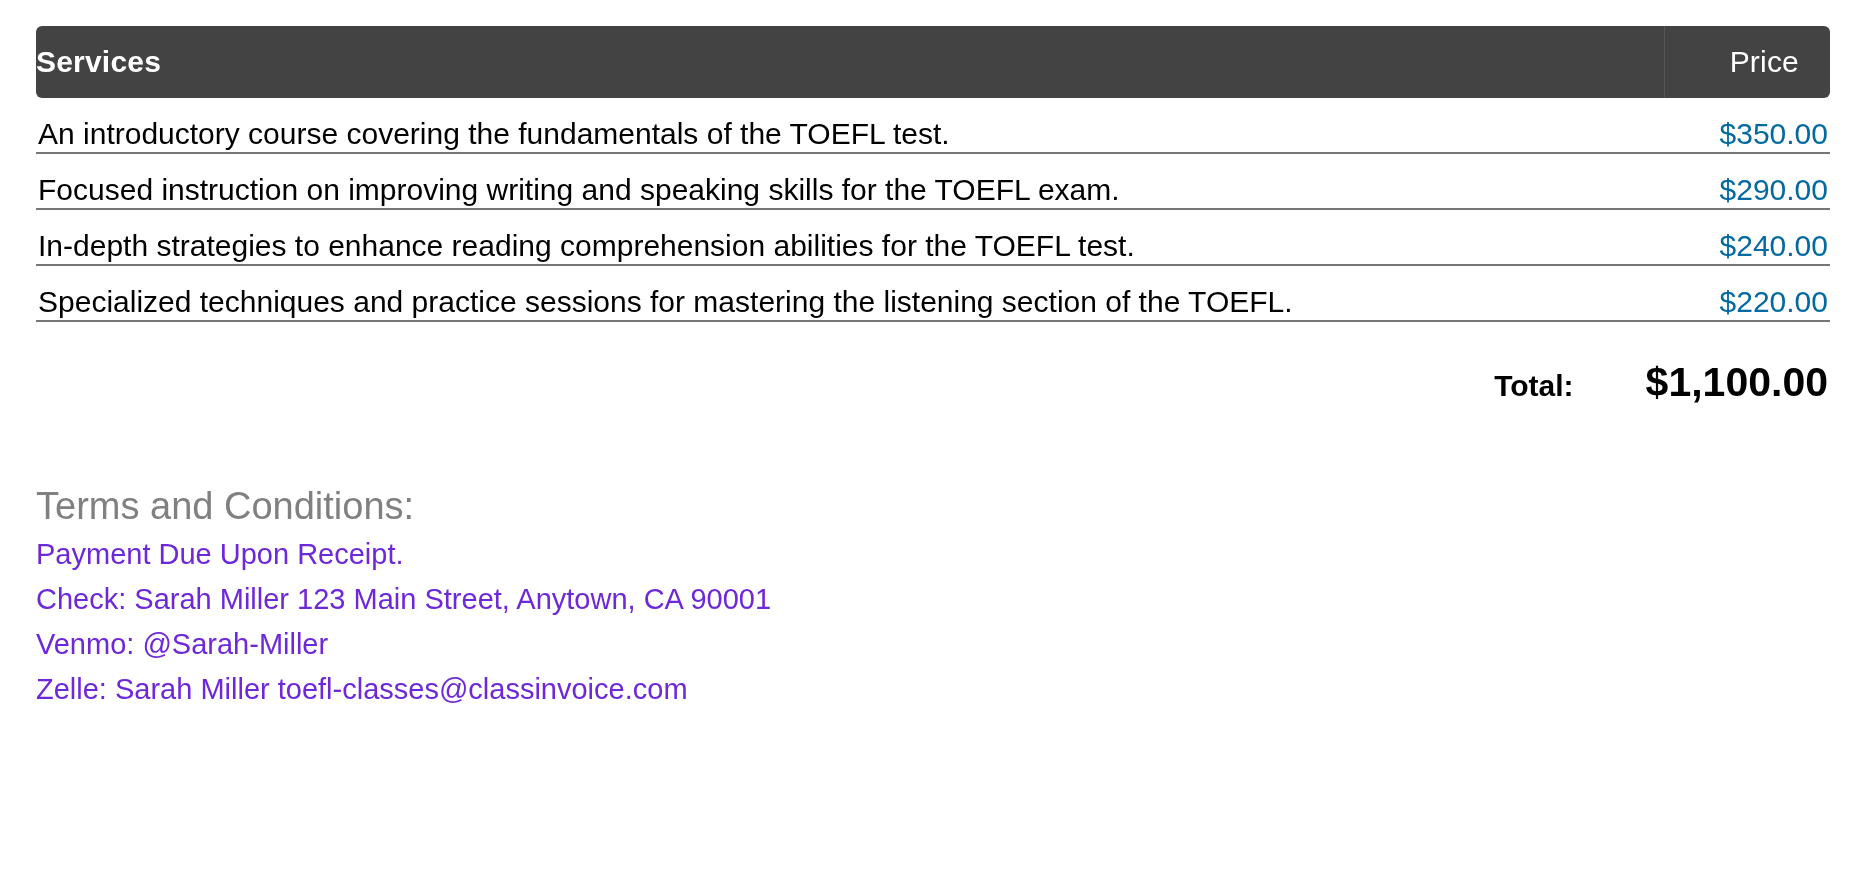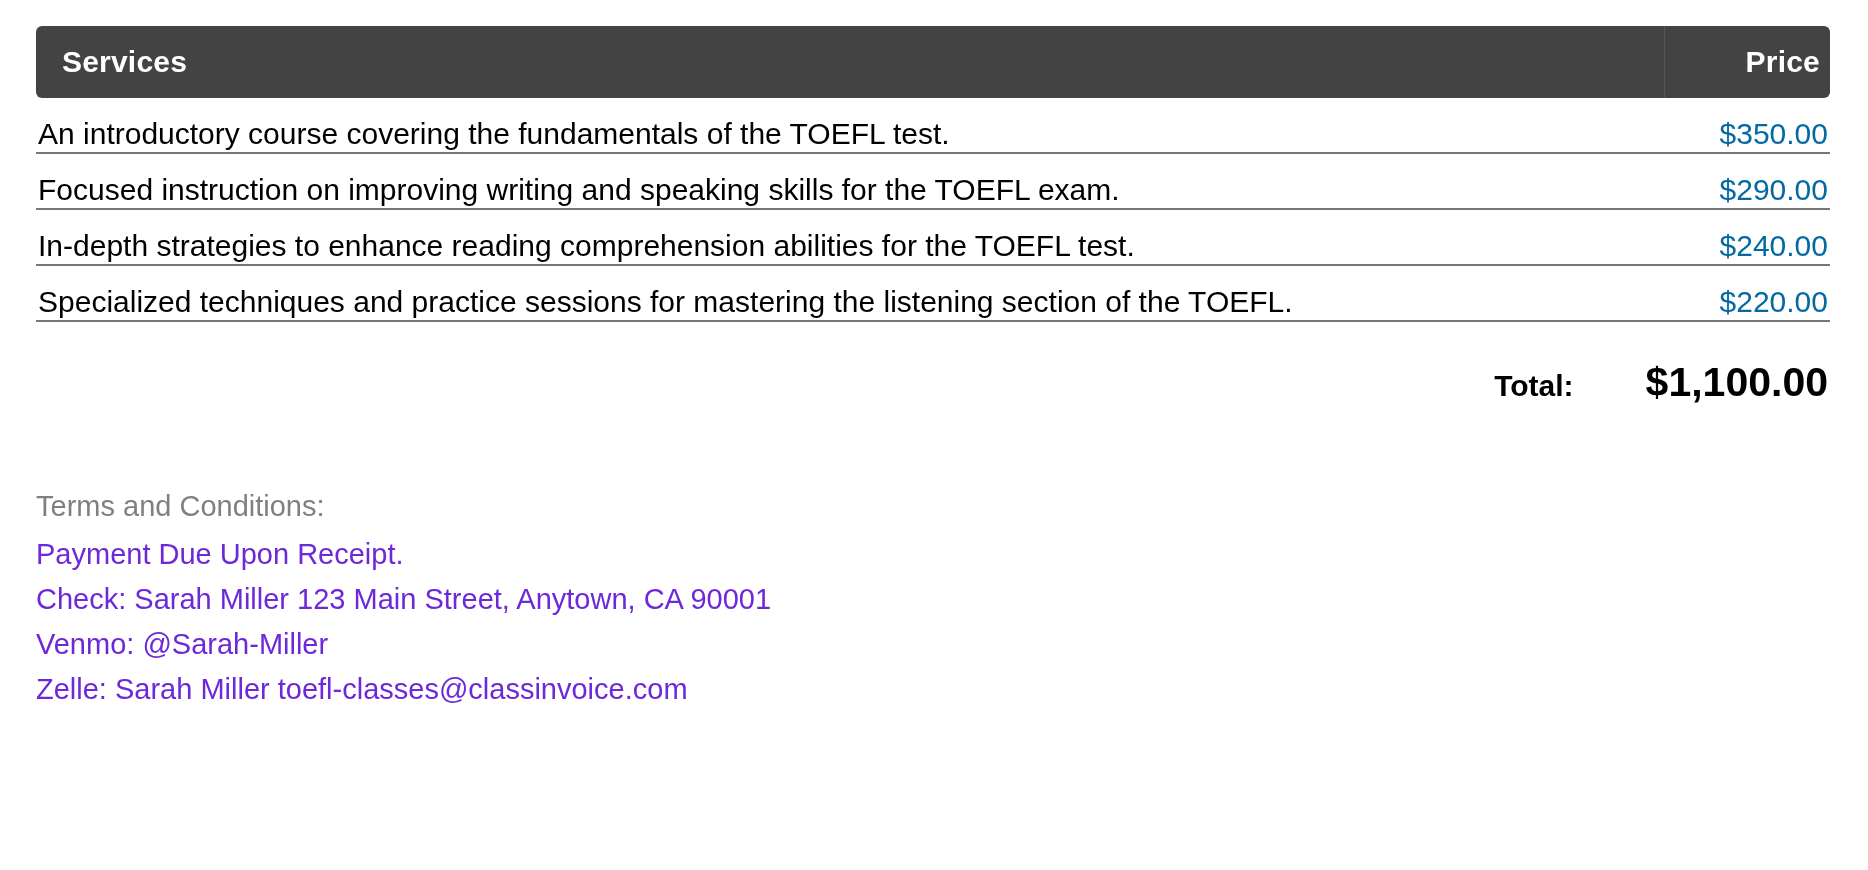--- a/index.html
+++ b/index.html
@@ -35,37 +35,36 @@
   .table-header {
     display: flex;
     align-items: center;
     background: #434343;
     border-radius: 6px;
     height: 72px;
     overflow: hidden;
   }
   .table-header .th-services {
     flex: 0 0 1629px;
-    padding-left: 26px;
     color: #ffffff;
     font-size: 30px;
     font-weight: bold;
     letter-spacing: 0.2px;
     line-height: 1;
     border-right: 1px solid #555555;
     height: 84px;
     display: flex;
     align-items: center;
   }
   .table-header .th-price {
     flex: 1 1 auto;
-    padding-right: 10px;
+    padding-right: 31px;
     color: #ffffff;
     font-size: 30px;
-    font-weight: bold;
+    font-weight: normal;
     letter-spacing: 0.2px;
     text-align: right;
     line-height: 1;
     height: 68px;
     display: flex;
     align-items: center;
     justify-content: flex-end;
   }
 
   .table-row {
@@ -119,21 +118,21 @@
   }
 
   
   .terms-block {
     position: absolute;
     left: 36px;
     top: 484px;
     width: 1794px;
   }
   .terms-title {
-    font-size: 29px;
+    font-size: 38px;
     color: #808080;
     line-height: 44px;
     margin-bottom: 4px;
     white-space: nowrap;
   }
   .terms-line {
     font-size: 29px;
     color: #6d28d9;
     line-height: 45px;
     white-space: nowrap;

